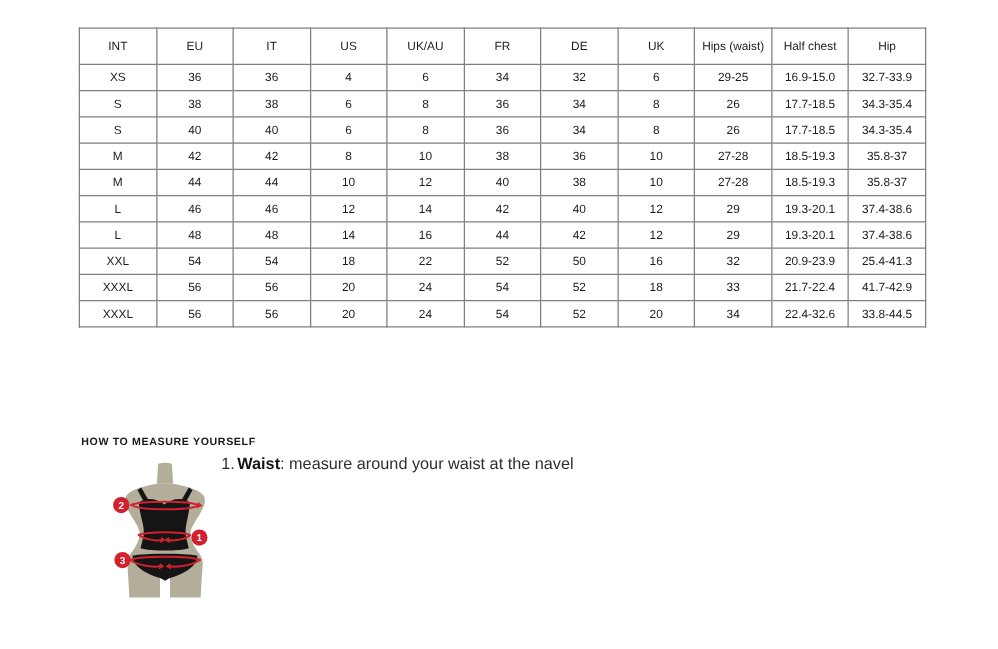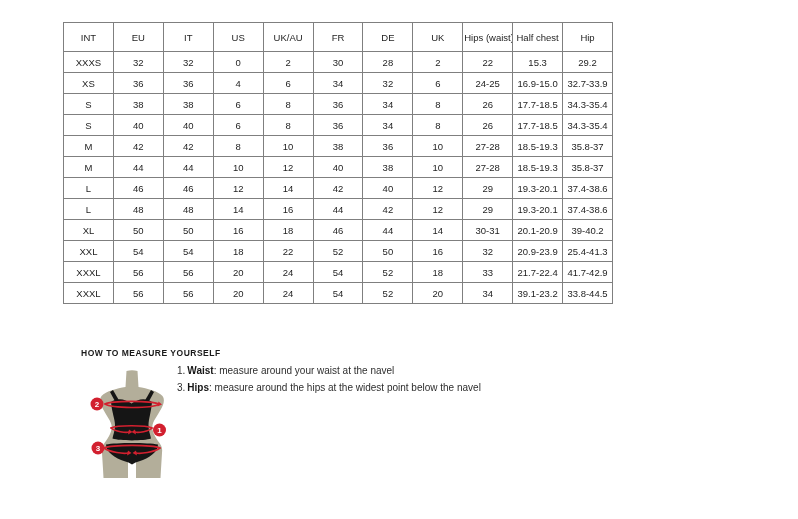--- a/index.html
+++ b/index.html
@@ -8,57 +8,57 @@
     width: 798px; height: 519px;
     background: #ffffff;
     font-family: "Liberation Sans", sans-serif;
     position: relative;
     overflow: hidden;
   }
 
   
   .size-table {
     position: absolute; left: 63px; top: 22px;
-    width: 550px;
+    width: 678px;
     border-collapse: collapse;
     table-layout: fixed;
   }
   .size-table th, .size-table td {
     border: 1px solid #7f7f7f;
     text-align: center;
     vertical-align: middle;
     font-size: 9.5px;
     font-weight: normal;
     color: #1d1d1d;
     padding: 0 1px;
     background: #ffffff;
     white-space: nowrap;
     overflow: hidden;
   }
   .size-table thead th { height: 29px; }
   .size-table tbody td { height: 21px; }
 
   
   .measure-heading {
-    position: absolute; left: 81px; top: 348px;
+    position: absolute; left: 65px; top: 348px;
     font-size: 8.5px; font-weight: bold;
     letter-spacing: 0.5px;
     color: #1a1a1a;
   }
   .figure-wrap {
     position: absolute; left: 84px; top: 369px;
     width: 92px; height: 122px;
   }
   .instructions {
     position: absolute; left: 177px; top: 366px;
     width: 340px;
     list-style: none; margin: 0; padding: 0;
   }
   .instructions li {
-    font-size: 10px; line-height: 10px;
+    font-size: 13px; line-height: 10px;
     margin: 0 0 6.5px 0;
     color: #2e2e2e;
     white-space: nowrap;
   }
   .instructions .num { margin-right: 2px; }
   .instructions .term { font-weight: bold; color: #161616; }
 
   .badge-text {
     font-size: 8px; font-weight: bold;
     fill: #ffffff;
@@ -79,42 +79,29 @@
         <th>FR</th>
         <th>DE</th>
         <th>UK</th>
         <th>Hips (waist)</th>
         <th>Half chest</th>
         <th>Hip</th>
       </tr>
   </thead>
   <tbody>
       <tr>
-        <td>XXXS</td>
-        <td>32</td>
-        <td>32</td>
-        <td>0</td>
-        <td>2</td>
-        <td>30</td>
-        <td>28</td>
-        <td>2</td>
-        <td>22</td>
-        <td>15.3</td>
-        <td>29.2</td>
-      </tr>
-      <tr>
         <td>XS</td>
         <td>36</td>
         <td>36</td>
         <td>4</td>
         <td>6</td>
         <td>34</td>
         <td>32</td>
         <td>6</td>
-        <td>24-25</td>
+        <td>29-25</td>
         <td>16.9-15.0</td>
         <td>32.7-33.9</td>
       </tr>
       <tr>
         <td>S</td>
         <td>38</td>
         <td>38</td>
         <td>6</td>
         <td>8</td>
         <td>36</td>
@@ -183,33 +170,20 @@
         <td>14</td>
         <td>16</td>
         <td>44</td>
         <td>42</td>
         <td>12</td>
         <td>29</td>
         <td>19.3-20.1</td>
         <td>37.4-38.6</td>
       </tr>
       <tr>
-        <td>XL</td>
-        <td>50</td>
-        <td>50</td>
-        <td>16</td>
-        <td>18</td>
-        <td>46</td>
-        <td>44</td>
-        <td>14</td>
-        <td>30-31</td>
-        <td>20.1-20.9</td>
-        <td>39-40.2</td>
-      </tr>
-      <tr>
         <td>XXL</td>
         <td>54</td>
         <td>54</td>
         <td>18</td>
         <td>22</td>
         <td>52</td>
         <td>50</td>
         <td>16</td>
         <td>32</td>
         <td>20.9-23.9</td>
@@ -231,21 +205,21 @@
       <tr>
         <td>XXXL</td>
         <td>56</td>
         <td>56</td>
         <td>20</td>
         <td>24</td>
         <td>54</td>
         <td>52</td>
         <td>20</td>
         <td>34</td>
-        <td>39.1-23.2</td>
+        <td>22.4-32.6</td>
         <td>33.8-44.5</td>
       </tr>
     </tbody>
 </table>
 
 <div class="measure-heading">HOW TO MEASURE YOURSELF</div>
 
 <div class="figure-wrap">
   <svg width="92" height="122" viewBox="0 0 92 122">
 
@@ -318,16 +292,13 @@
       <circle cx="14" cy="79" r="6.5" fill="#d2202f"></circle>
       <text class="badge-text" x="14" y="82" text-anchor="middle">3</text>
     </g>
   </svg>
 </div>
 
 <ol class="instructions">
   <li>
     <span class="num">1.</span><span class="term">Waist</span><span>: measure around your waist at the navel</span>
   </li>
-  <li>
-    <span class="num">3.</span><span class="term">Hips</span><span>: measure around the hips at the widest point below the navel</span>
-  </li>
 </ol>
 
 </body></html>

